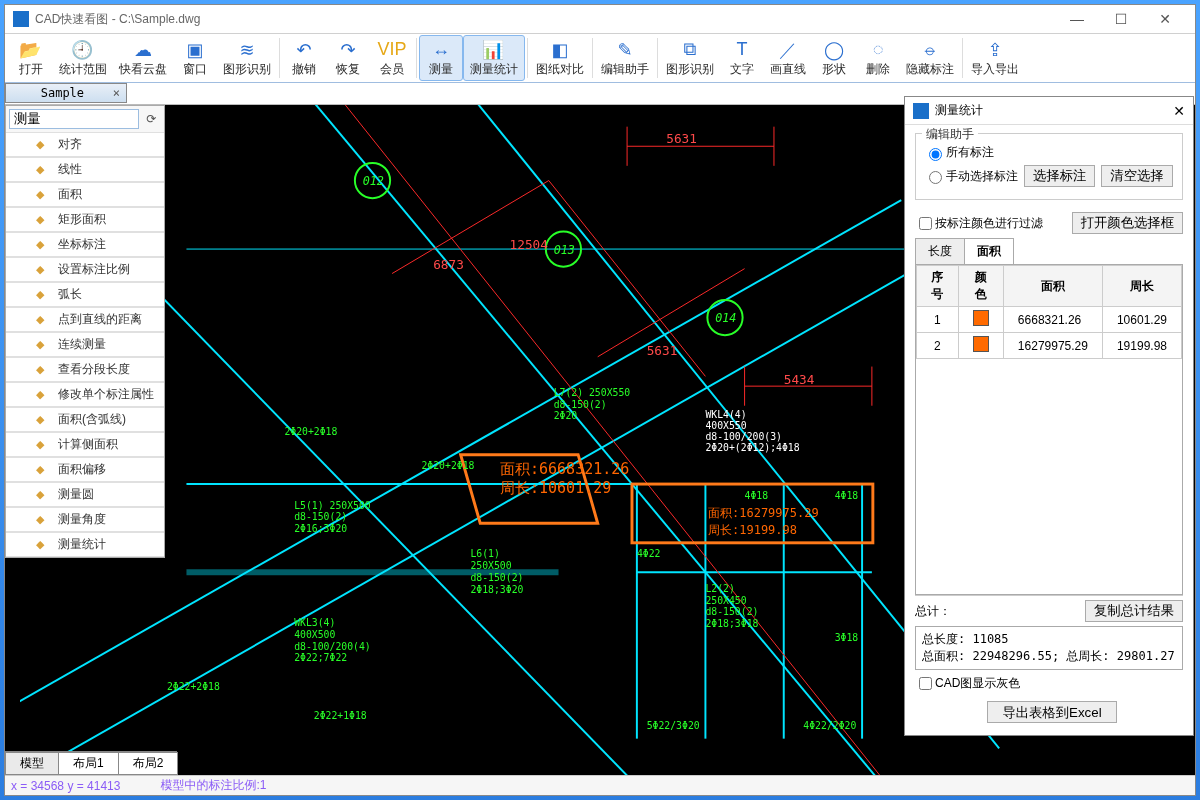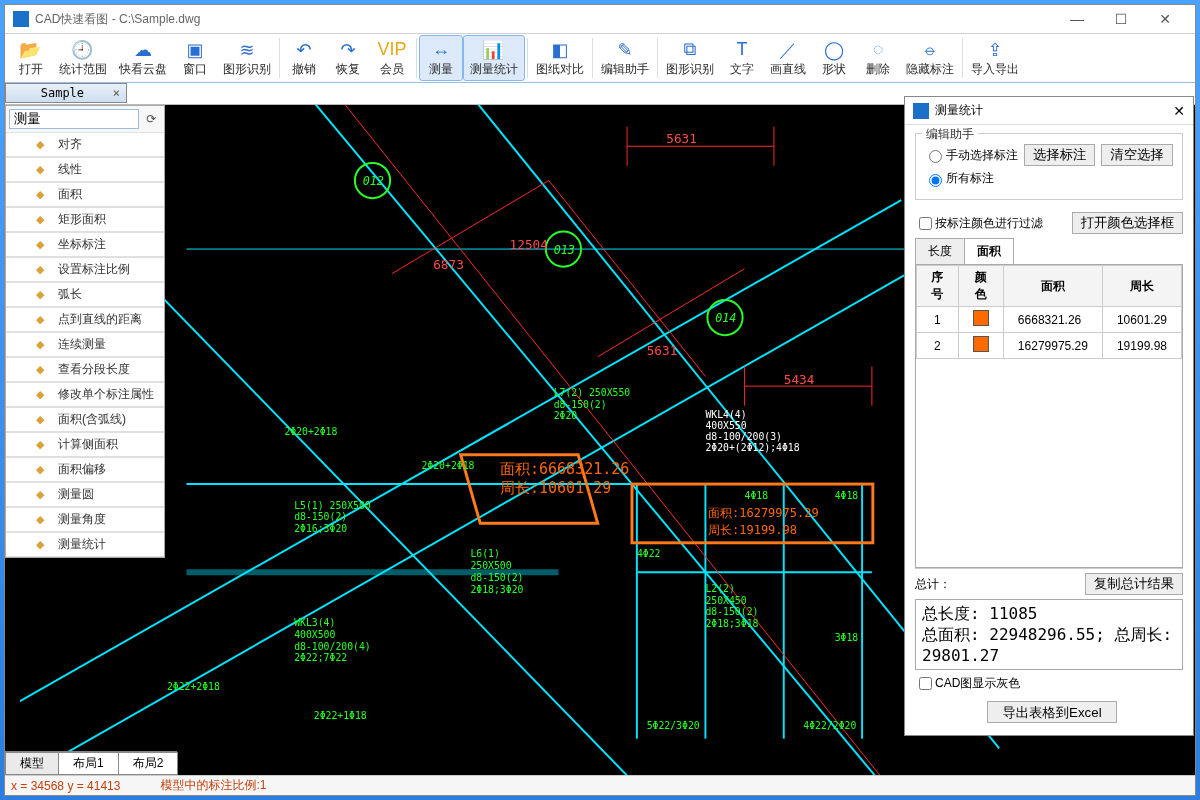--- a/index.html
+++ b/index.html
@@ -114,21 +114,21 @@
   display:flex; background:#f0f0f0;
   border-top:1px solid #888;
 }
 .btab {
   padding: 2px 14px; border:1px solid #888; background:#fff; cursor:pointer;
   margin-right:-1px; border-top-left-radius:0; border-top-right-radius:0;
 }
 .btab.active { background:#eaeaea; }
 .statusbar {
   height: 20px; background:#f6f6f6; border-top:1px solid #ccc;
-  display:flex; align-items:center; color:#c2410c; padding: 0 6px;
+  display:flex; align-items:center; color:#8b5cf6; padding: 0 6px;
 }
 .statusbar .seg{margin-right:40px;}
 
 .panel {
   position:absolute; right:6px; top:96px; width:290px; height:640px;
   background:#fff; border:1px solid #888; z-index:5;
   display:flex; flex-direction:column;
 }
 .panel-title {
   height:28px; display:flex; align-items:center; padding:0 8px;
@@ -145,21 +145,21 @@
 .check-row{display:flex;align-items:center;margin:4px 0;}
 .tab-ctl{display:flex;border-bottom:1px solid #aaa;}
 .tab-ctl div{padding:4px 12px;border:1px solid #aaa;border-bottom:none;background:#eee;cursor:pointer;margin-right:-1px;}
 .tab-ctl div.active{background:#fff;font-weight:bold;}
 .data-table{flex:1;border:1px solid #aaa;border-top:none; overflow:auto;}
 table{border-collapse:collapse;width:100%;}
 th,td{border:1px solid #ccc;padding:3px 14px;text-align:left;font-size:12px;}
 th{background:#f4f4f4;text-align:center;}
 .color-swatch{width:16px;height:16px;background:#ff6a00;border:1px solid #555;display:inline-block;}
 .totals-row{display:flex;align-items:center;border-top:1px solid #ccc;padding:4px 0;}
-.totals-box{border:1px solid #aaa;padding:4px 6px;min-height:32px;font-family:monospace,"SimSun";font-size:16px;}
+.totals-box{border:1px solid #aaa;padding:4px 6px;min-height:32px;font-family:monospace,"SimSun";font-size:12px;}
 .panel-footer{padding:4px 0;text-align:center;}
 .annot { position:absolute; color:#ff6600; font-family:monospace; font-size:14px; white-space:nowrap;}
 </style>
 </head>
 <body>
 
 <div class="window">
   <div class="titlebar">
     <span class="appicon"></span>
     <span>CAD快速看图 - C:\Sample.dwg</span>
@@ -461,28 +461,28 @@
 <div class="panel">
   <div class="panel-title">
     <span class="picon"></span>
     <span>测量统计</span>
     <span class="px">✕</span>
   </div>
   <div class="panel-body">
     <div class="fieldset">
       <span class="legend">编辑助手</span>
       <div class="radio-row">
+        <input type="radio" checked="" style="">
+        <span>所有标注</span>
+      </div>
+      <div class="radio-row">
         <input type="radio" style="">
         <span>手动选择标注</span>
         <button class="btn-small">选择标注</button>
         <button class="btn-small">清空选择</button>
-      </div>
-      <div class="radio-row">
-        <input type="radio" checked="" style="">
-        <span>所有标注</span>
       </div>
     </div>
     <div class="check-row">
       <input type="checkbox" style="">
       <span>按标注颜色进行过滤</span>
       <button class="btn-small" style="margin-left:auto;">打开颜色选择框</button>
     </div>
     <div class="tab-ctl">
       <div>长度</div>
       <div class="active">面积</div>

